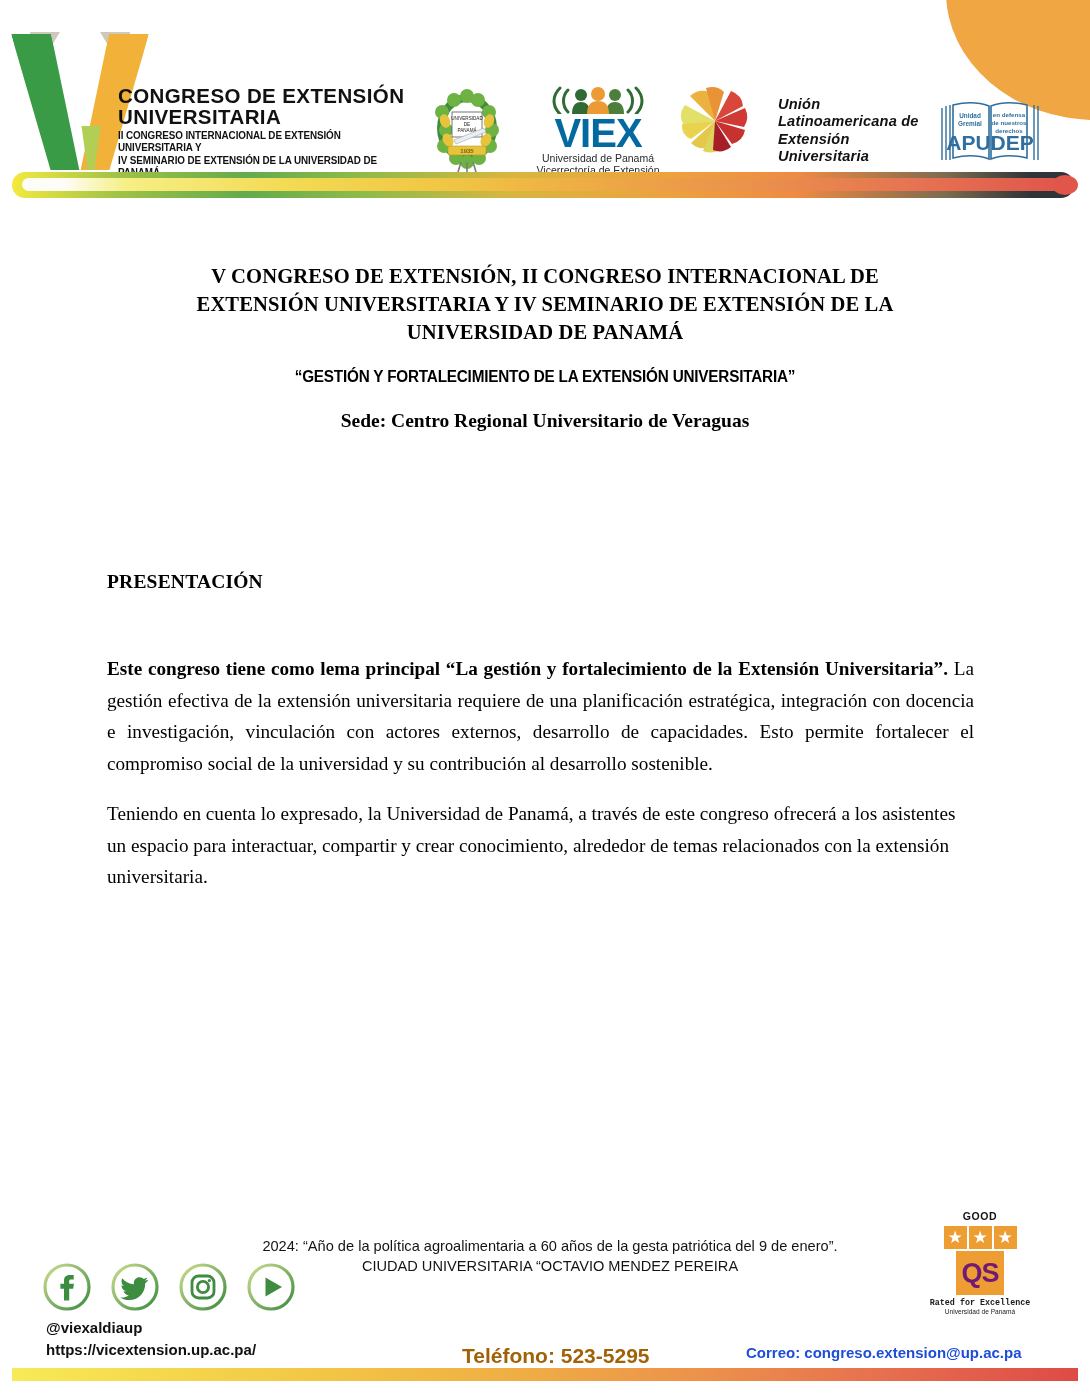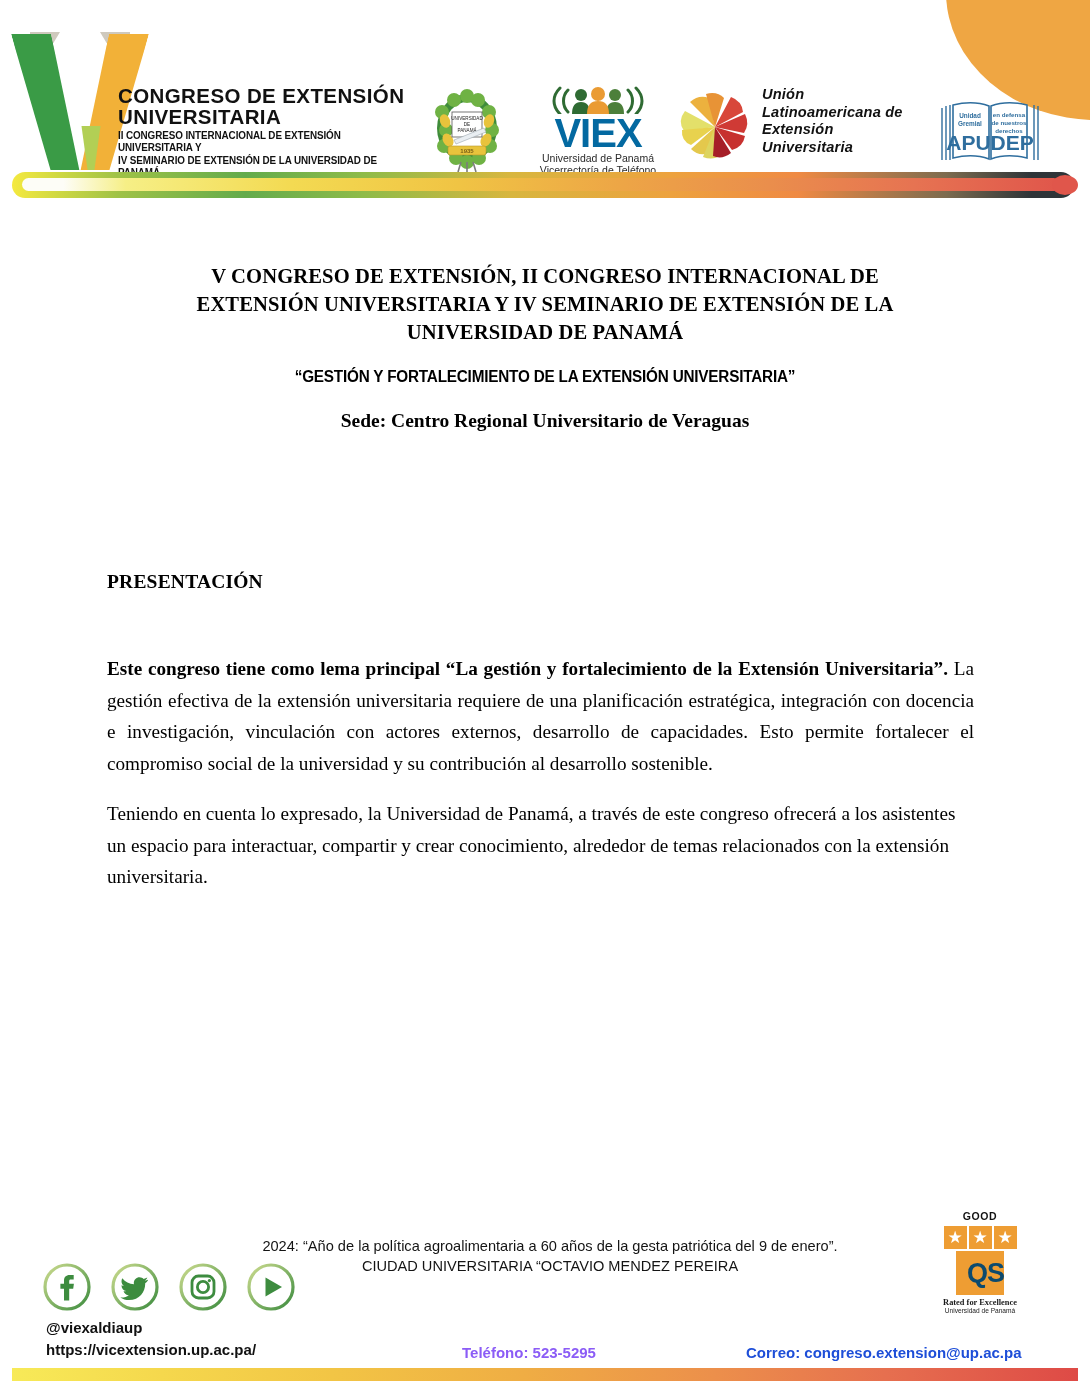--- a/index.html
+++ b/index.html
@@ -165,25 +165,25 @@
     font-family: "Liberation Sans", sans-serif;
     font-size: 10.5px;
     line-height: 12.4px;
     color: #2a2a2a;
   }
 
   
   .ulau {
     position: absolute;
     left: 676px;
-    top: 68px;
+    top: 62px;
     width: 250px;
     display: flex;
-    align-items: flex-start;
-    gap: 8px;
+    align-items: flex-end;
+    gap: 24px;
   }
   .ulau .ulau-text {
     font-family: "Liberation Sans", sans-serif;
     font-style: italic;
     font-weight: 700;
     font-size: 14.6px;
     line-height: 17.6px;
     color: #121212;
     letter-spacing: 0.2px;
   }
@@ -347,22 +347,22 @@
     line-height: 20px;
     color: #141414;
   }
 
   .phone {
     position: absolute;
     left: 462px;
     top: 1344px;
     font-family: "Liberation Sans", sans-serif;
     font-weight: 700;
-    font-size: 15px;
-    color: #8b5cf6;
+    font-size: 21px;
+    color: #a16207;
   }
   .mail {
     position: absolute;
     left: 746px;
     top: 1344px;
     font-family: "Liberation Sans", sans-serif;
     font-weight: 700;
     font-size: 15px;
     color: #1d4ed8;
   }
@@ -399,31 +399,30 @@
   .qs .qs-star span {
     color: #ffffff;
     font-size: 17px;
     line-height: 17px;
   }
   .qs .qs-box {
     margin: 2px auto 0;
     width: 48px;
     height: 44px;
     background: #ee9d33;
-    color: #0c4a6e;
+    color: #701a75;
     font-family: "Liberation Sans", sans-serif;
     font-weight: 700;
     font-size: 27px;
     line-height: 44px;
     letter-spacing: -1px;
-    text-align: right;
   }
   .qs .qs-c1 {
     margin-top: 3px;
-    font-family: Liberation Serif, serif;
+    font-family: Liberation Mono, monospace;
     font-weight: 700;
     font-size: 8.4px;
     color: #1b1b1b;
   }
   .qs .qs-c2 {
     font-family: "Liberation Sans", sans-serif;
     font-size: 6.6px;
     color: #1b1b1b;
   }
 
@@ -511,21 +510,21 @@
             <path d="M44 28 Q44 16 53 16 Q62 16 62 28 Z" fill="#2f6b33"></path>
             <circle cx="87" cy="9" r="6" fill="#4c7f3a"></circle>
             <path d="M78 28 Q78 16 87 16 Q96 16 96 28 Z" fill="#4c7f3a"></path>
             <circle cx="70" cy="8" r="7" fill="#ea9b33"></circle>
             <path d="M59 28 Q59 15 70 15 Q81 15 81 28 Z" fill="#ea9b33"></path>
           </g>
         </svg>
       </div>
       <div class="viex-word">VIEX</div>
       <div class="viex-sub">Universidad de Panamá</div>
-      <div class="viex-sub">Vicerrectoría de Teléfono</div>
+      <div class="viex-sub">Vicerrectoría de Extensión</div>
     </div>
 
     <div class="ulau">
       <div>
         <svg width="78" height="82" viewBox="0 0 78 82">
           <g transform="translate(39,41)">
             <g fill="#e3e06a">
                 <path d="M0 0 L-30 -16 Q-38 -6 -31 4 Z"></path>
               </g>
             <g fill="#e8d24e">

